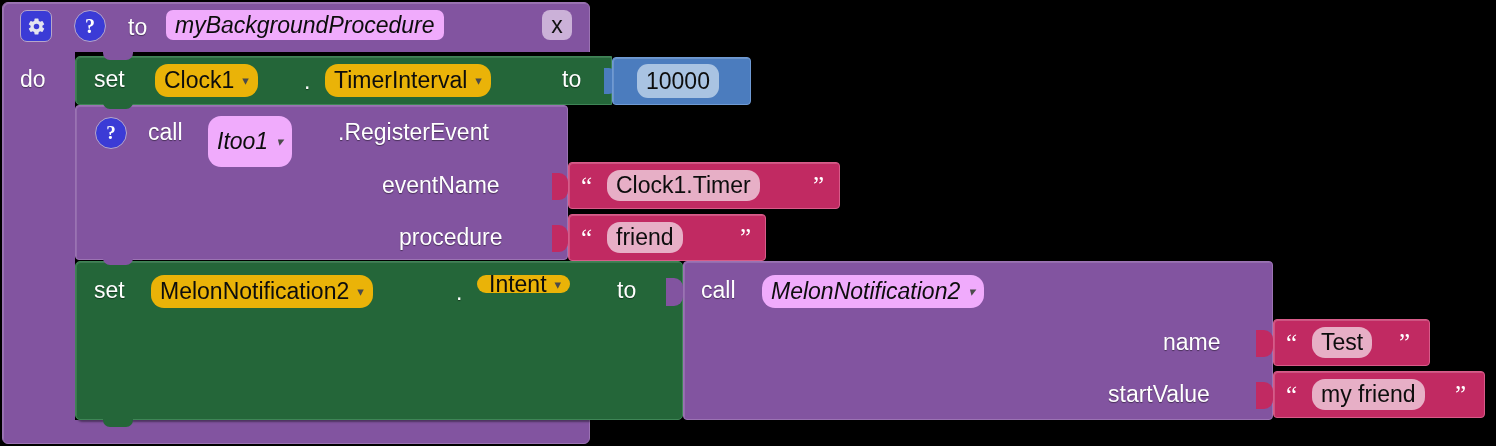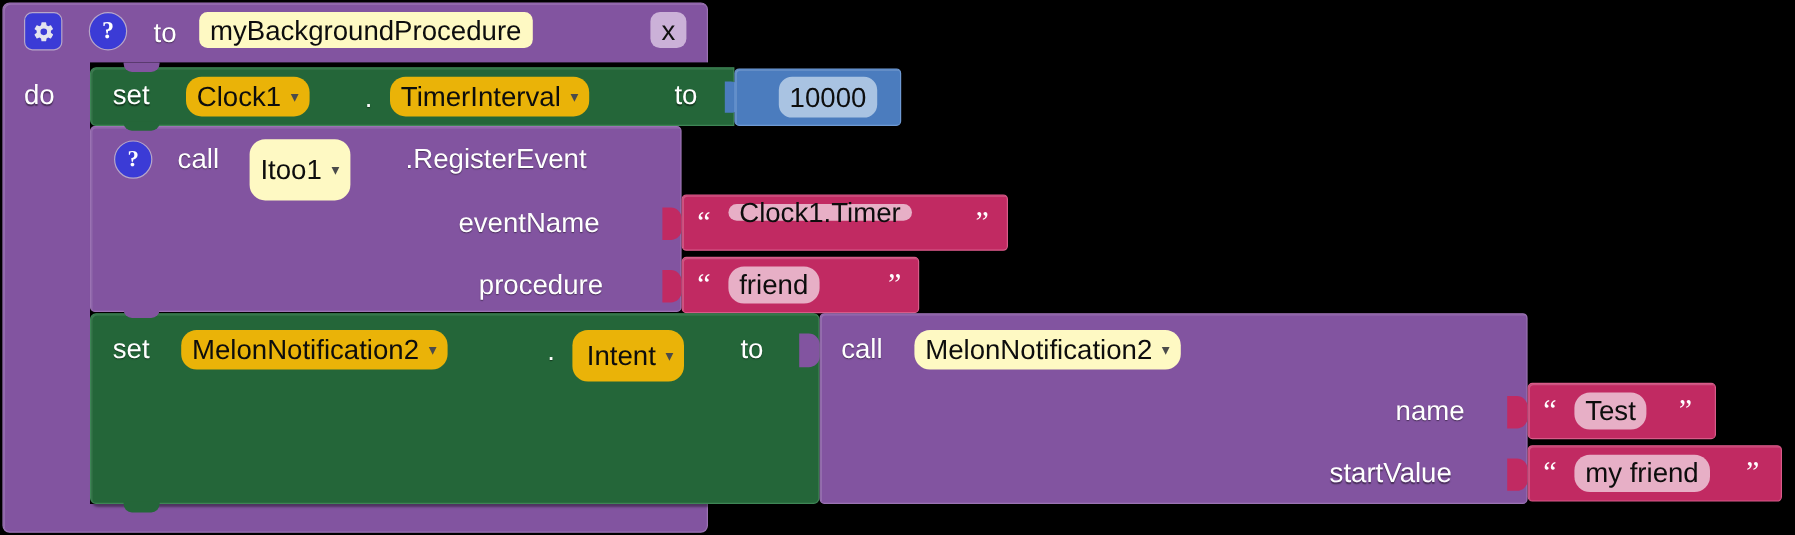--- a/index.html
+++ b/index.html
@@ -71,22 +71,22 @@
     display: flex;
     align-items: center;
     box-sizing: border-box;
     border-radius: 13px;
     white-space: nowrap;
     font-size: 23px;
     color: #0d0d0d;
     padding: 0 9px;
   }
   .pill.on-green   { background: #eab308; }
-  .pill.on-purple  { background: #fef9c3; }
-  .pill.on-blue    { background: #a9c3e2; border-radius: 11px; margin-left: 12px; }
+  .pill.on-purple  { background: #f0abfc; font-style: italic; }
+  .pill.on-blue    { background: #a9c3e2; border-radius: 11px; }
   .pill.on-text    { background: #e7afc6; }
   .pill .caret {
     margin-left: 8px;
     font-size: 13px;
     color: #4b4b4b;
     line-height: 1;
   }
 
   
   .gear-icon {
@@ -205,21 +205,21 @@
   </div>
 
   <span class="lbl" style="left:382px; top:174px;">eventName</span>
 
   <span class="lbl" style="left:338px; top:121px;">.RegisterEvent</span>
   <div style="position:absolute; left:552px; top:173px; width:16px; height:27px; background:#c12a62; border-radius:0 9px 9px 0;"></div>
 
   <div class="blk text-block" style="left:568px; top:162px; width:272px; height:47px;">
   </div>
   <span class="quote" style="left:581px; top:173px;">“</span>
-  <div class="pill on-text" style="left:607px; top:170px; height:14px;">
+  <div class="pill on-text" style="left:607px; top:170px; height:31px;">
     <span>Clock1.Timer</span>
   </div>
   <span class="quote" style="left:813px; top:173px;">”</span>
 
   <span class="lbl" style="left:399px; top:226px;">procedure</span>
   <div style="position:absolute; left:552px; top:225px; width:16px; height:27px; background:#c12a62; border-radius:0 9px 9px 0;"></div>
 
   <div class="blk text-block" style="left:568px; top:214px; width:198px; height:47px;">
   </div>
   <span class="quote" style="left:581px; top:225px;">“</span>
@@ -235,21 +235,21 @@
 
   <span class="lbl" style="left:94px; top:279px;">set</span>
 
   <div class="pill on-green" style="left:151px; top:275px; height:33px;">
     <span>MelonNotification2</span>
     <span class="caret">▾</span>
   </div>
 
   <span class="lbl" style="left:456px; top:281px;">.</span>
 
-  <div class="pill on-green" style="left:477px; top:275px; height:43px;padding-left:12px;">
+  <div class="pill on-green" style="left:477px; top:275px; height:18px;padding-left:12px;">
     <span>Intent</span>
     <span class="caret">▾</span>
   </div>
 
   <span class="lbl" style="left:617px; top:279px;">to</span>
 
   <div style="position:absolute; left:666px; top:278px; width:17px; height:28px; background:#8254a0; border-radius:0 9px 9px 0;"></div>
 
   <div class="blk purple-call" style="left:683px; top:261px; width:590px; height:159px;">
   </div>

